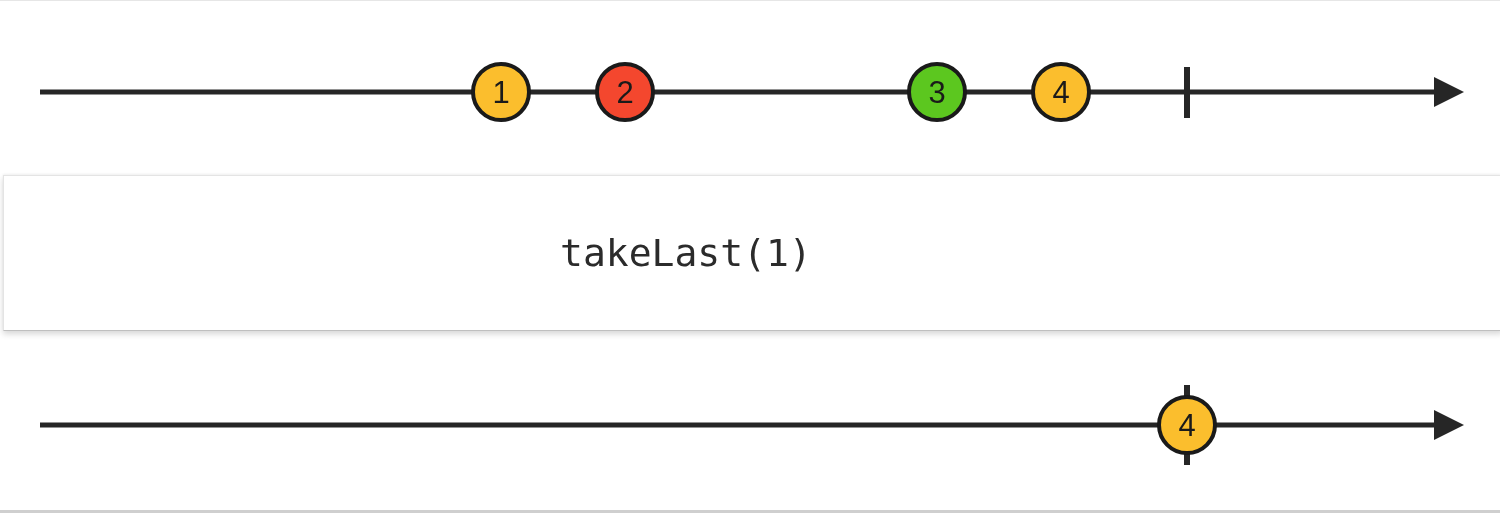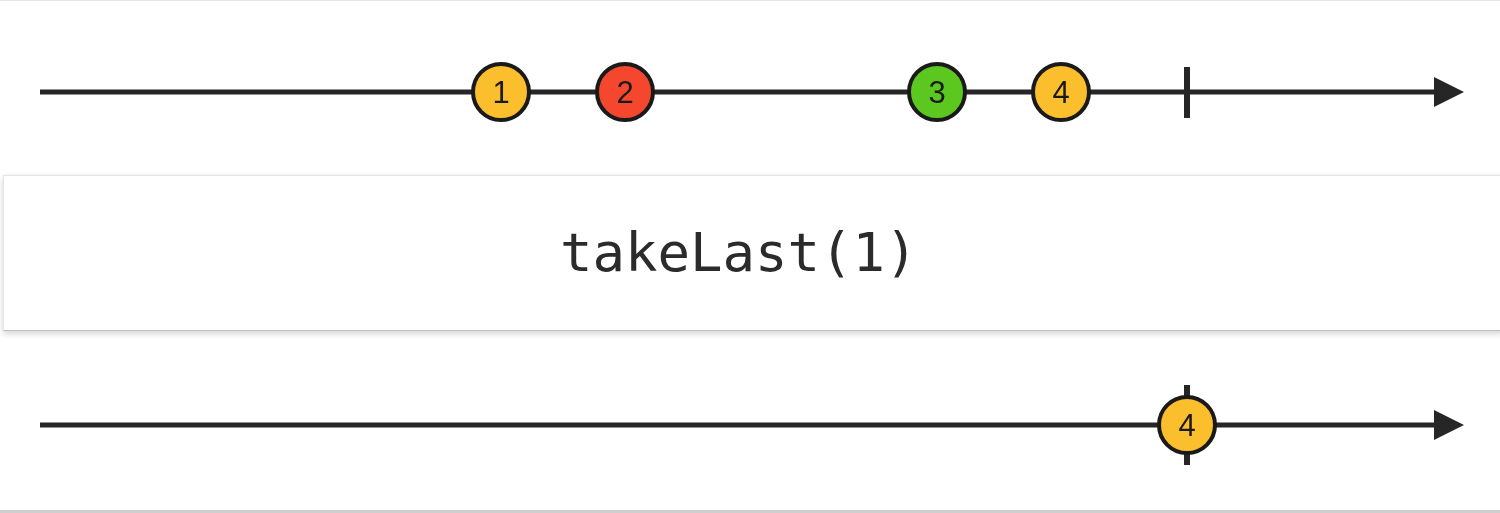--- a/index.html
+++ b/index.html
@@ -57,21 +57,21 @@
     border-left: 1px solid #e4e4e4;
     border-bottom: 1px solid #bfbfbf;
     box-sizing: border-box;
     box-shadow: 0 3px 6px rgba(0,0,0,0.16), 0 -1px 2px rgba(0,0,0,0.04);
     display: flex;
     align-items: center;
     justify-content: flex-start;
   }
   .operator-label {
     font-family: "DejaVu Sans Mono", "Liberation Mono", monospace;
-    font-size: 54px;
+    font-size: 38px;
     font-weight: 400;
     color: #2b2b2b;
     letter-spacing: 0px;
     white-space: nowrap;
     margin-left: 556px;
     line-height: 1;
   }
 
   
   .marble-label {

